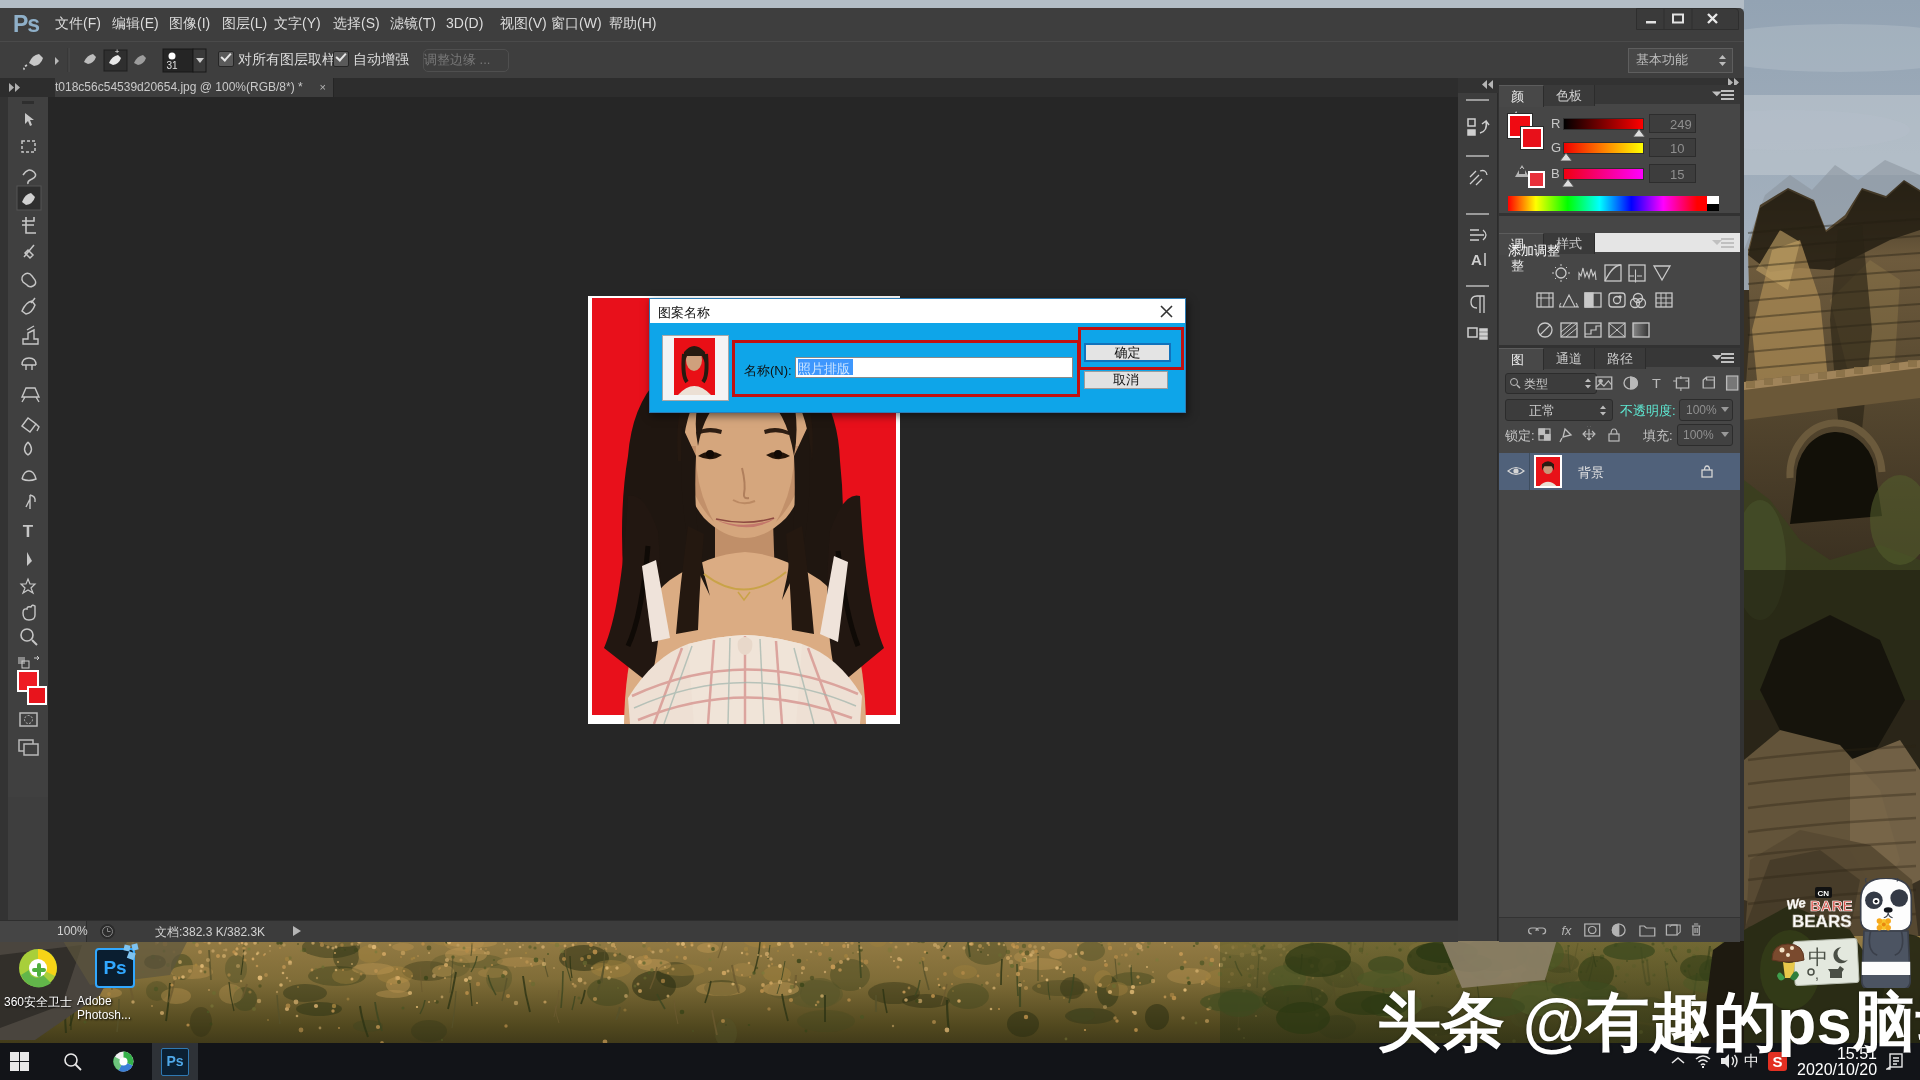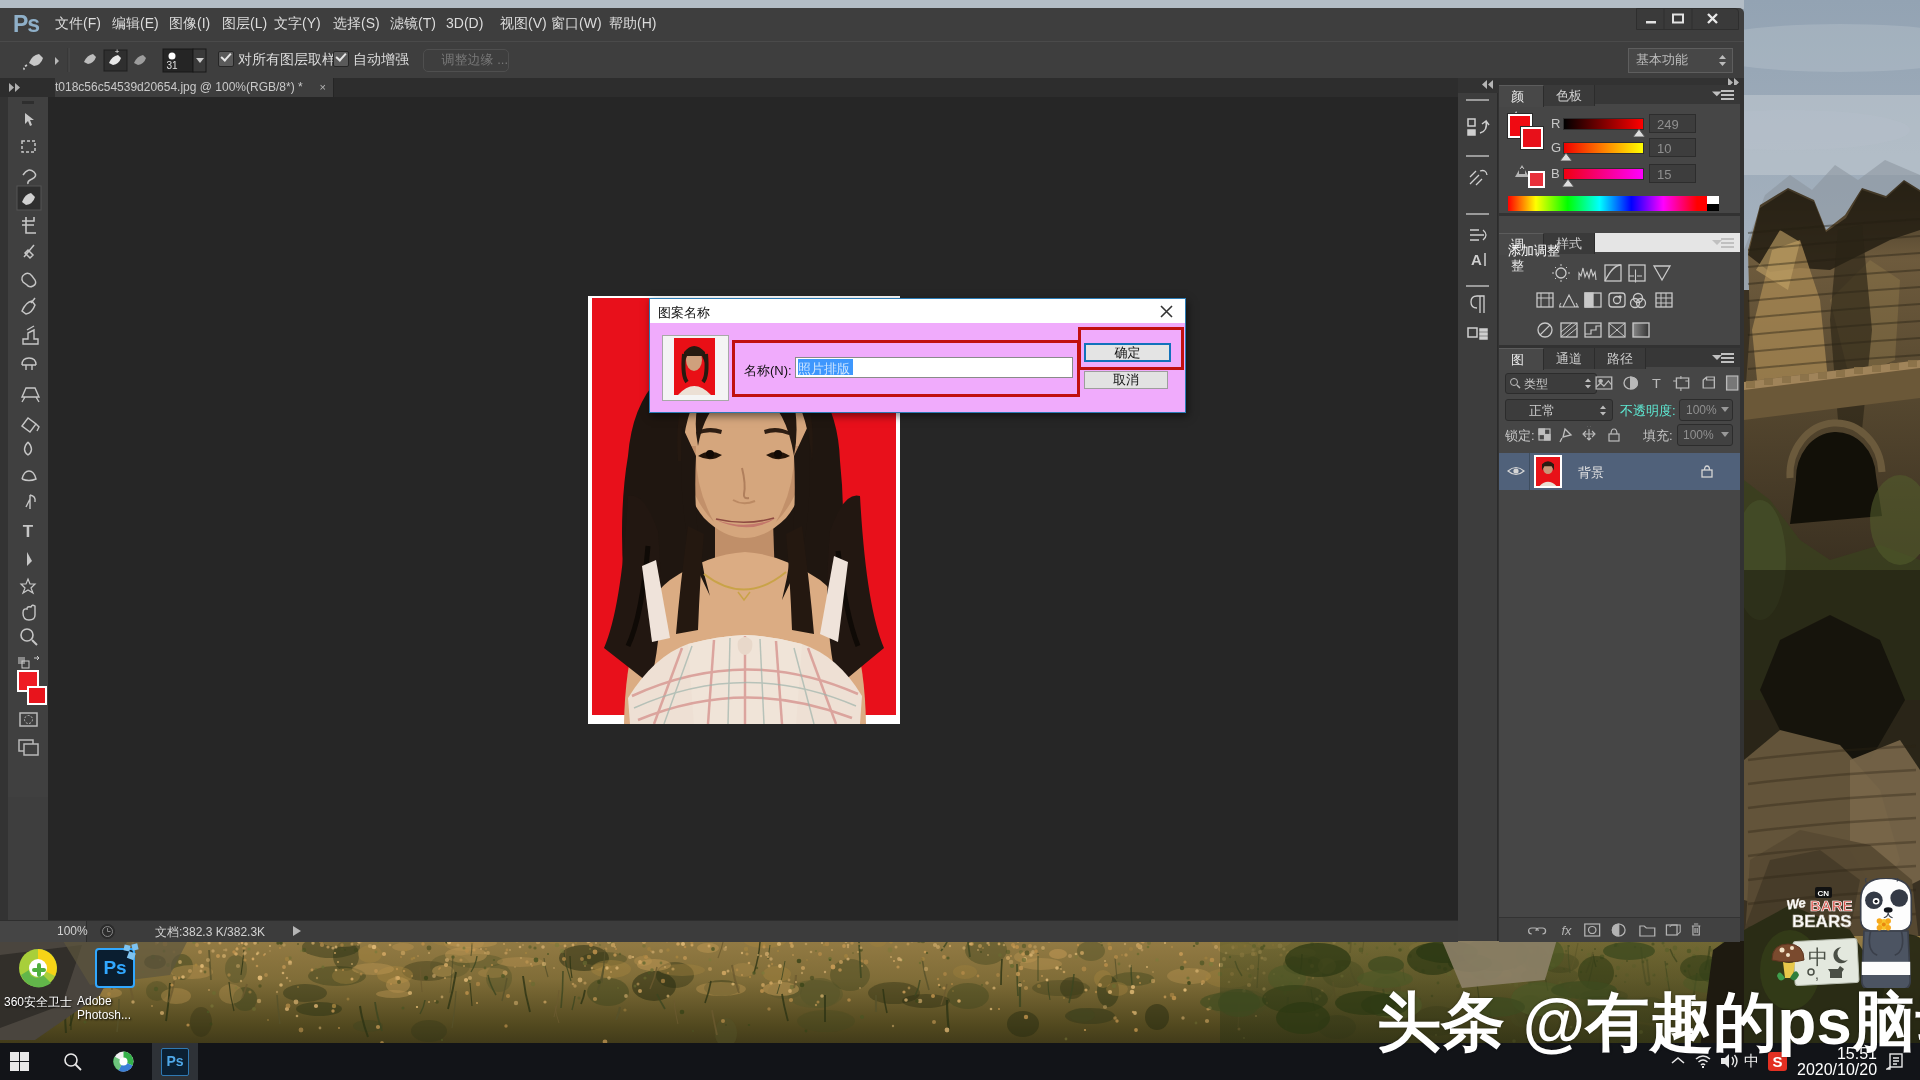--- a/index.html
+++ b/index.html
@@ -1,20 +1,20 @@
 <!DOCTYPE html>
 <html><head><meta charset="utf-8"><style>
 html,body{margin:0;padding:0}
 #root{position:relative;width:1920px;height:1080px;overflow:hidden;font-family:"Liberation Sans",sans-serif;background:#8498ab}
 .a{position:absolute}
 .mi{position:absolute;top:7px;font-size:14px;color:#dcdcdc;white-space:nowrap}
 .chk{position:absolute;top:9px;width:14px;height:14px;background:#5a5a5a;border:1px solid #262626;border-radius:2px}
 .chk:after{content:"";position:absolute;left:2px;top:1px;width:8px;height:4px;border-left:2px solid #e8e8e8;border-bottom:2px solid #e8e8e8;transform:rotate(-48deg)}
 .olb{position:absolute;top:9px;font-size:14px;color:#dcdcdc;white-space:nowrap}
-.vbox{position:absolute;width:47px;height:19px;background:#3d3d3d;border:1px solid #2d2d2d;color:#8f8f8f;font-size:13px;padding:2px 0 0 7px;box-sizing:border-box}
+.vbox{position:absolute;width:47px;height:19px;background:#3d3d3d;border:1px solid #2d2d2d;color:#8f8f8f;font-size:13px;padding:2px 0 0 20px;box-sizing:border-box}
 .ptab{position:relative;float:left;height:21px;font-size:13px;color:#cfcfcf;line-height:21px;padding:0 12px;background:#3a3a3a;border-right:1px solid #2c2c2c}
 .ptab.on{background:#484848;color:#ececec;border-top:1px solid #5c5c5c}
 </style></head><body>
 <div id="root">
 
 <svg id="wp" class="a" style="left:0;top:0" width="1920" height="1080" viewBox="0 0 1920 1080">
 <defs>
 <linearGradient id="sky" x1="0" y1="0" x2="0" y2="1">
  <stop offset="0" stop-color="#93a3b3"></stop>
           <stop offset="0.4" stop-color="#a3b0bd"></stop>
@@ -1440,21 +1440,21 @@
    <circle cx="172" cy="14" r="3.5" fill="#fff"></circle>
    <text x="172" y="27" fill="#e0e0e0" font-size="10" text-anchor="middle">31</text>
    <rect x="193" y="7" width="13" height="23" fill="#3a3a3a" stroke="#191919"></rect>
    <path d="M196 16 l4 5 4 -5 z" fill="#ccc"></path>
   </g>
  </svg>
  <div class="chk" style="left:218px"></div>
         <div class="olb" style="left:238px">对所有图层取样</div>
  <div class="chk" style="left:333px"></div>
         <div class="olb" style="left:353px">自动增强</div>
- <div class="a" style="left:423px;top:7px;width:84px;height:21px;border:1px solid #4f4f4f;border-radius:5px;color:#787878;font-size:13px;text-align:right;line-height:20px">调整边缘 ...</div>
+ <div class="a" style="left:423px;top:7px;width:84px;height:21px;border:1px solid #4f4f4f;border-radius:5px;color:#787878;font-size:13px;text-align:left;line-height:20px">调整边缘 ...</div>
  <div class="a" style="left:1628px;top:6px;width:103px;height:23px;background:#474747;border:1px solid #5e5e5e;color:#bdbdbd;font-size:13px;line-height:22px"><span style="margin-left:7px">基本功能</span><svg class="a" style="right:5px;top:5px" width="9" height="13" viewBox="0 0 9 13">
             <path d="M1 5 l3.5 -4 3.5 4 z M1 8 l3.5 4 3.5 -4 z" fill="#bbb"></path>
           </svg></div>
 </div>
 <div id="tabbar" class="a" style="left:0;top:70px;width:1744px;height:19px;background:#2d2d2d">
  <svg class="a" style="left:9px;top:5px" width="14" height="9" viewBox="0 0 14 9">
           <path d="M0 0 l5 4.5 -5 4.5 z M6 0 l5 4.5 -5 4.5 z" fill="#b0b0b0"></path>
         </svg>
  <div class="a" style="left:55px;top:0;width:278px;height:19px;background:#3e3e3e;border-right:1px solid #252525;color:#c9c9c9;font-size:12px;line-height:19px"><span style="margin-left:0">t018c56c54539d20654.jpg @ 100%(RGB/8*) *</span><span style="position:absolute;right:7px;top:0;color:#b5b5b5;font-size:11px">×</span></div>
 </div>
@@ -1831,21 +1831,21 @@
         <path d="M226 428 L206 352"></path>
   <path d="M46 412 Q157 362 268 410"></path>
  </g>
 
  <path d="M64 346 L54 270 L68 264 L82 342 Z" fill="#efe3da"></path>
  <path d="M250 346 L260 266 L246 260 L232 338 Z" fill="#efe3da"></path>
  <path d="M150 345 q7 -8 14 0 q2 12 -7 14 q-9 -2 -7 -14 z" fill="#e8d8ca"></path>
 
 </svg>
 
-<div id="dlg" class="a" style="left:649px;top:298px;width:535px;height:113px;background:#f0abfc;border:1px solid #2a7bb5;box-shadow:2px 3px 8px rgba(0,0,0,0.5)">
+<div id="dlg" class="a" style="left:649px;top:298px;width:535px;height:113px;background:#0ea5e9;border:1px solid #2a7bb5;box-shadow:2px 3px 8px rgba(0,0,0,0.5)">
  <div class="a" style="left:0;top:0;width:535px;height:24px;background:#fff"></div>
  <div class="a" style="left:8px;top:5px;font-size:13px;color:#111">图案名称</div>
  <svg class="a" style="left:510px;top:6px" width="13" height="13" viewBox="0 0 13 13">
         <path d="M1 1 L12 12 M12 1 L1 12" stroke="#333" stroke-width="1.6"></path>
       </svg>
 
  <div class="a" style="left:12px;top:36px;width:65px;height:64px;background:#f4f4f4;border:1px solid #a8a8a8"></div>
  <svg class="a" style="left:24px;top:39px" width="41" height="57" viewBox="0 0 41 57">
         <rect width="41" height="57" fill="#e90f16"></rect>
         <ellipse cx="20" cy="22" rx="8" ry="11" fill="#cfa07c"></ellipse>

